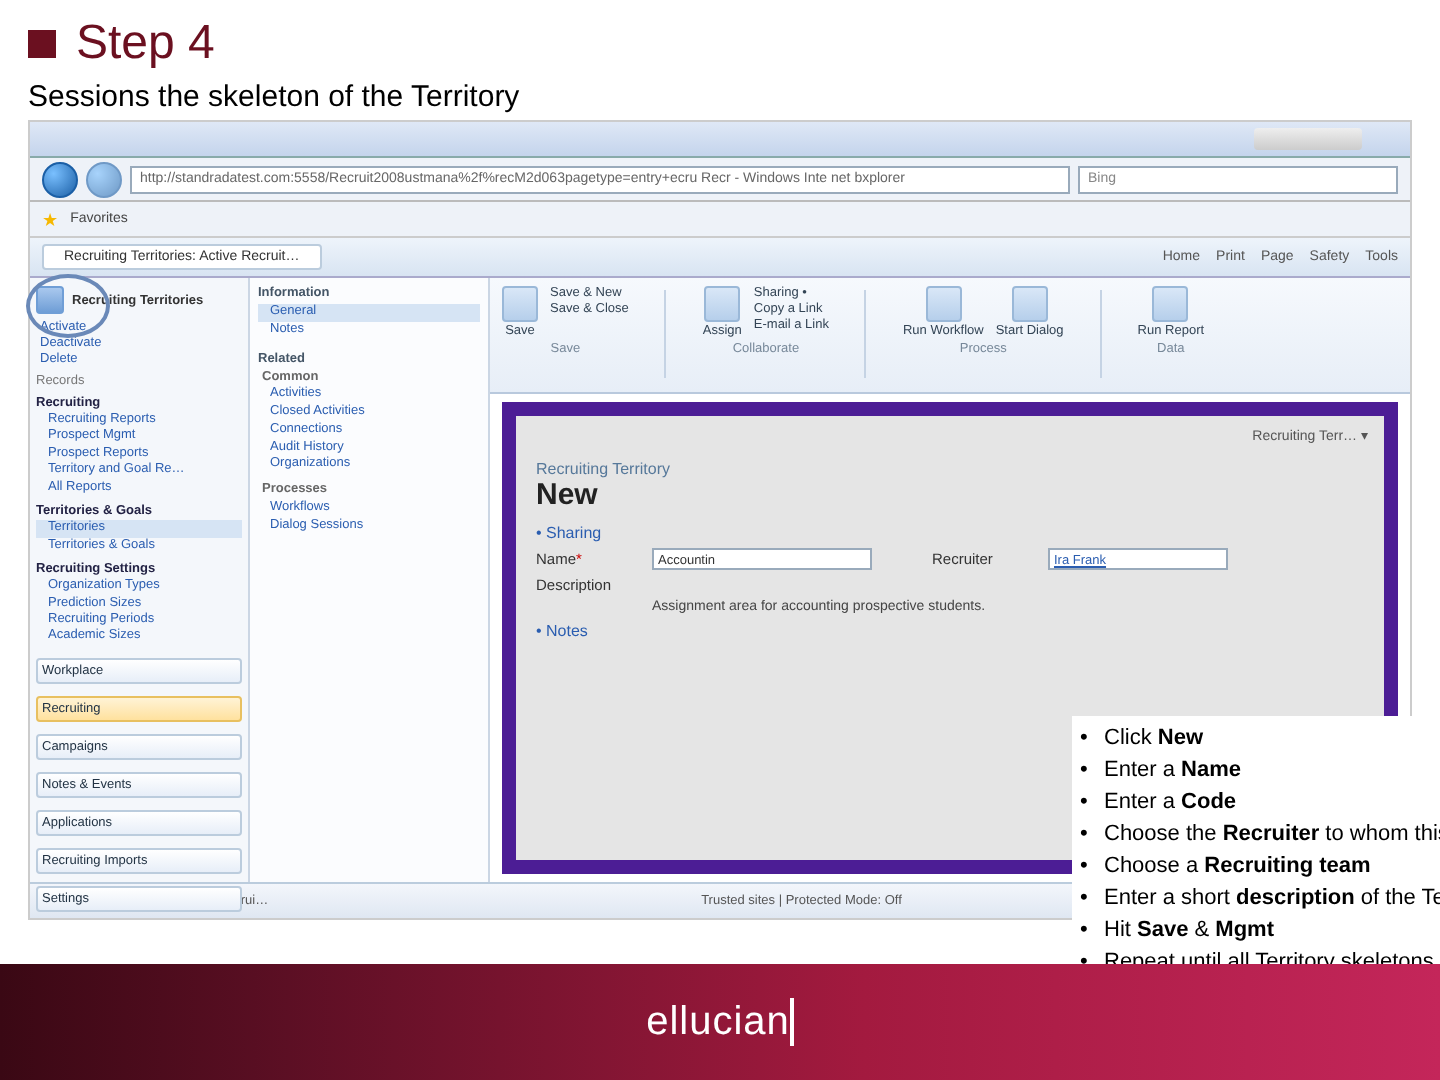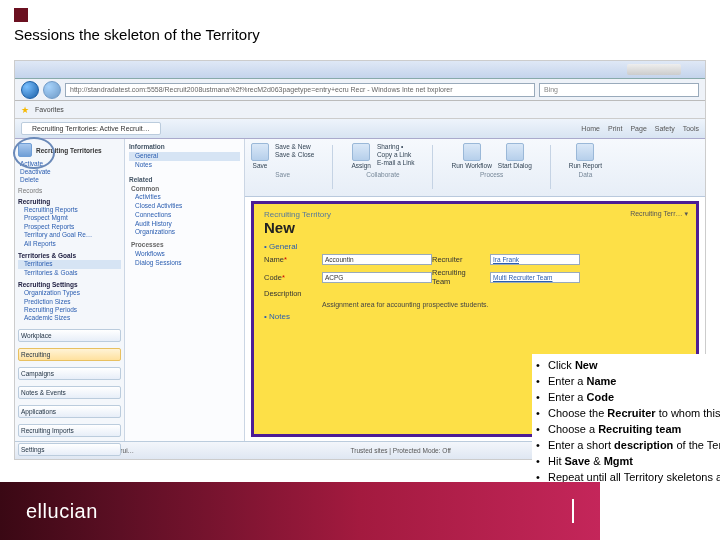--- a/index.html
+++ b/index.html
@@ -32,47 +32,48 @@
   .mid-col{width:120px;border-right:1px solid #cbd6e4;background:#fbfcfe;font-size:6.5px;padding:4px 4px;color:#333}
   .mid-head{font-weight:bold;color:#456;margin-bottom:2px}
   .mid-sub{color:#2a5db0;padding-left:6px;line-height:1.35}
   .right-col{flex:1;background:#fff;display:flex;flex-direction:column;position:relative}
   .ribbon{height:58px;background:linear-gradient(#f6f9fd,#e7eef7);border-bottom:1px solid #b9c9dd;display:flex;align-items:flex-start;padding:4px 6px;gap:18px;font-size:6.5px;color:#345}
   .rib-sec{display:flex;flex-direction:column;align-items:center;gap:2px}
   .rib-btns{display:flex;gap:6px}
   .rib-btn{display:flex;flex-direction:column;align-items:center;gap:1px}
   .rib-ico{width:18px;height:18px;background:linear-gradient(#d9e7f7,#b6cfeb);border:1px solid #9ab8d8;border-radius:2px}
   .rib-sep{width:1px;height:44px;background:#c5d3e4;margin-top:2px}
-  .form-area{flex:1;border:3px solid #4c1d95;margin:4px 6px 4px 6px;padding:6px 10px;font-size:8px;color:#333;position:relative;background:#fde047}
+  .form-area{flex:1;border:7px solid #4c1d95;margin:4px 6px 4px 6px;padding:22px 10px;font-size:8px;color:#333;position:relative;background:#e5e5e5}
   .form-title{color:#56789a;font-size:8px}
   .form-new{font-size:15px;font-weight:bold;color:#222;margin-bottom:6px}
   .sec{font-size:8px;color:#2a5db0;margin:4px 0 3px;cursor:default}
-  .field-row{display:flex;margin:3px 0;font-size:7.5px}
+  .field-row{display:flex;gap:30px;margin:3px 0;font-size:7.5px}
   .f{display:flex;align-items:center;gap:4px}
   .fl{width:54px;color:#333}
   .req{color:#c00}
   .fi{width:110px;height:11px;border:1px solid #9ab;background:#fff}
   .fi-sm{width:90px}
   .link{color:#2a5db0;text-decoration:underline}
   .desc{font-size:7px;color:#444;margin:2px 0 0 58px}
   .instr{position:absolute;left:278px;top:150px;width:316px;font-size:11px;line-height:1.45;color:#000;background:#fff;padding:4px 2px}
   .instr ul{list-style:none}
   .instr li{position:relative;padding-left:14px}
   .instr li::before{content:"•";position:absolute;left:2px;top:0}
   .ie-status{height:18px;background:linear-gradient(#f3f6fb,#dfe7f2);border-top:1px solid #bcd;font-size:6.5px;color:#555;display:flex;align-items:center;justify-content:space-between;padding:0 6px}
-  .footer{position:absolute;left:0;bottom:0;width:600px;height:58px;background:linear-gradient(90deg,#3a0814 0%,#5c0f24 20%,#a31a3f 60%,#c4265a 100%);display:flex;align-items:center;padding:0 26px;justify-content:space-between}
+  .footer{position:absolute;left:0;bottom:0;width:720px;height:58px;background:linear-gradient(90deg,#3a0814 0%,#5c0f24 20%,#a31a3f 60%,#c4265a 100%);display:flex;align-items:center;padding:0 26px;justify-content:center}
   .brand{color:#fff;font-size:20px;letter-spacing:.5px}
   .fmark{width:2px;height:24px;background:#fff}
   .crm-tr{position:absolute;right:6px;top:82px;font-size:6.5px;color:#333;text-align:right;line-height:1.2}
 </style>
 </head>
 <body>
 
 <div class="title-row">
   <div class="bullet"></div>
+  <div class="title">Step 4</div>
 </div>
 <div class="subtitle">Sessions the skeleton of the Territory</div>
 
 <div class="shot">
   <div class="ie-chrome"></div>
   <div class="ie-addr">
     <div class="nav-btn"></div>
     <div class="nav-btn" style="opacity:.6"></div>
     <div class="addr-box">
         <span>http://standradatest.com:5558/Recruit2008ustmana%2f%recM2d063pagetype=entry+ecru   Recr - Windows Inte net bxplorer</span>
@@ -209,39 +210,29 @@
             </div>
           <span style="color:#789">Data</span>
         </div>
       </div>
 
       <div class="form-area">
         <div class="form-title">Recruiting Territory</div>
         <div class="form-new">New</div>
         <div style="position:absolute;right:8px;top:6px;font-size:7px;color:#555"><span>Recruiting Terr…</span> ▾</div>
 
-        <div class="sec">• General</div>
+        <div class="sec">• Sharing</div>
         <div class="field-row">
           <div class="f">
               <span class="fl"><span>Name</span><span class="req">*</span></span>
               <div class="fi"><span style="font-size:6.5px;padding-left:2px">Accountin</span></div>
             </div>
           <div class="f">
               <span class="fl">Recruiter</span>
               <div class="fi fi-sm"><span class="link" style="font-size:6.5px;padding-left:2px">Ira Frank</span></div>
-            </div>
-        </div>
-        <div class="field-row">
-          <div class="f">
-              <span class="fl"><span>Code</span><span class="req">*</span></span>
-              <div class="fi"><span style="font-size:6.5px;padding-left:2px">ACPG</span></div>
-            </div>
-          <div class="f">
-              <span class="fl">Recruiting Team</span>
-              <div class="fi fi-sm"><span class="link" style="font-size:6.5px;padding-left:2px">Multi Recruiter Team</span></div>
             </div>
         </div>
         <div class="field-row">
             <div class="f">
               <span class="fl">Description</span>
             </div>
           </div>
         <div class="desc">Assignment area for accounting prospective students.</div>
         <div class="sec" style="">• Notes</div>
 

